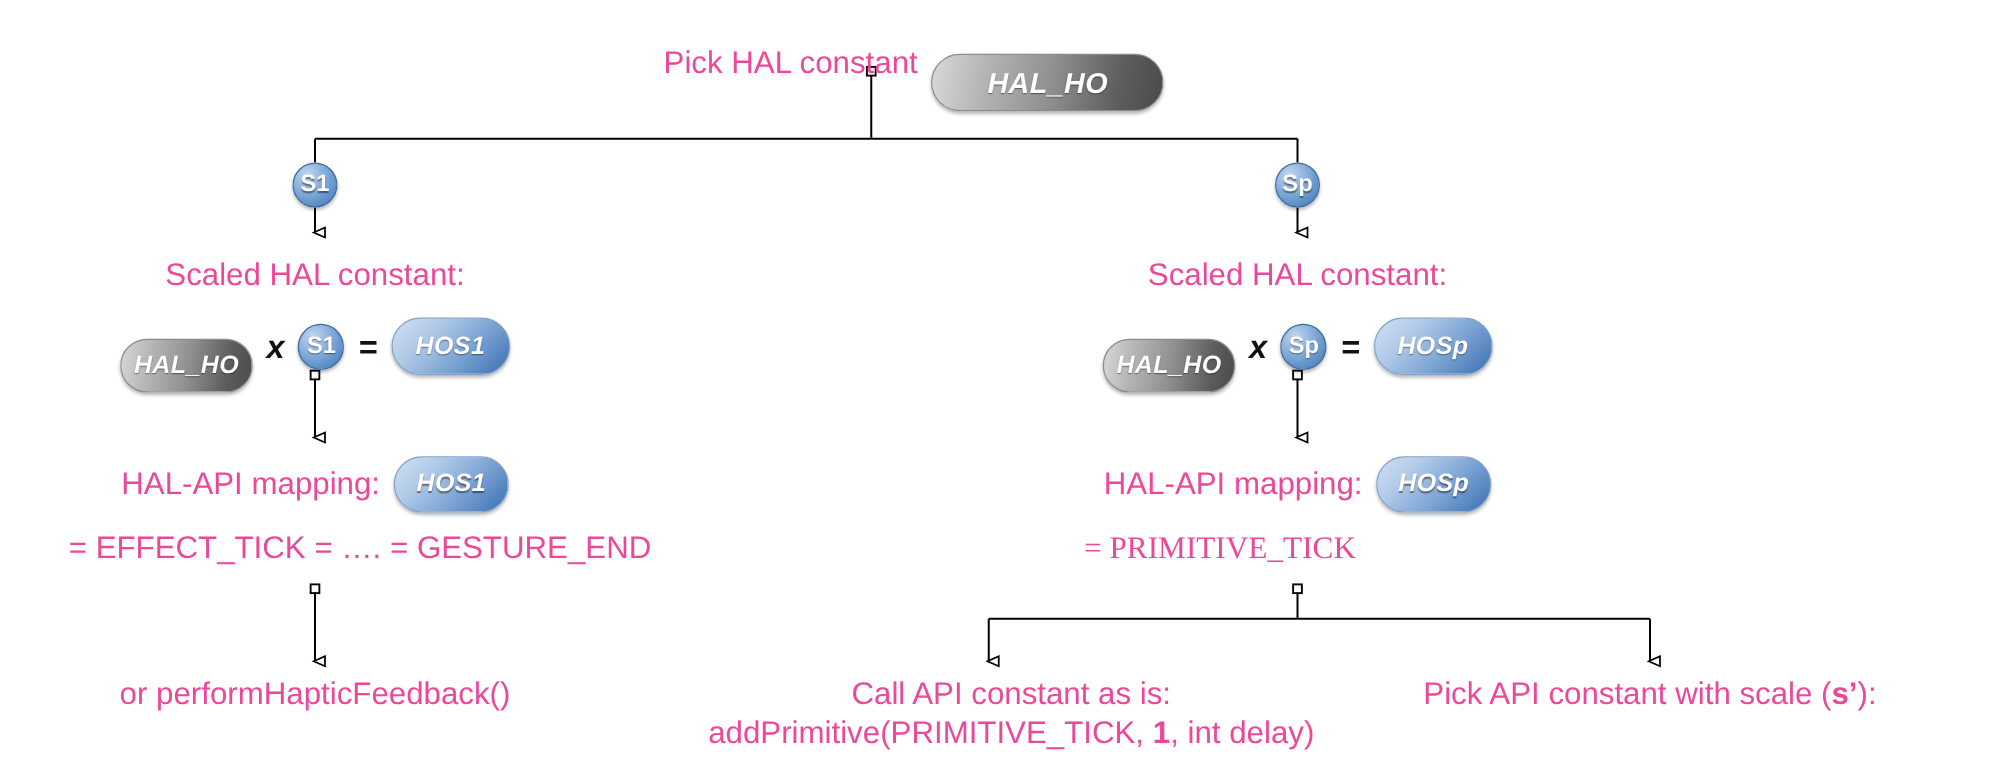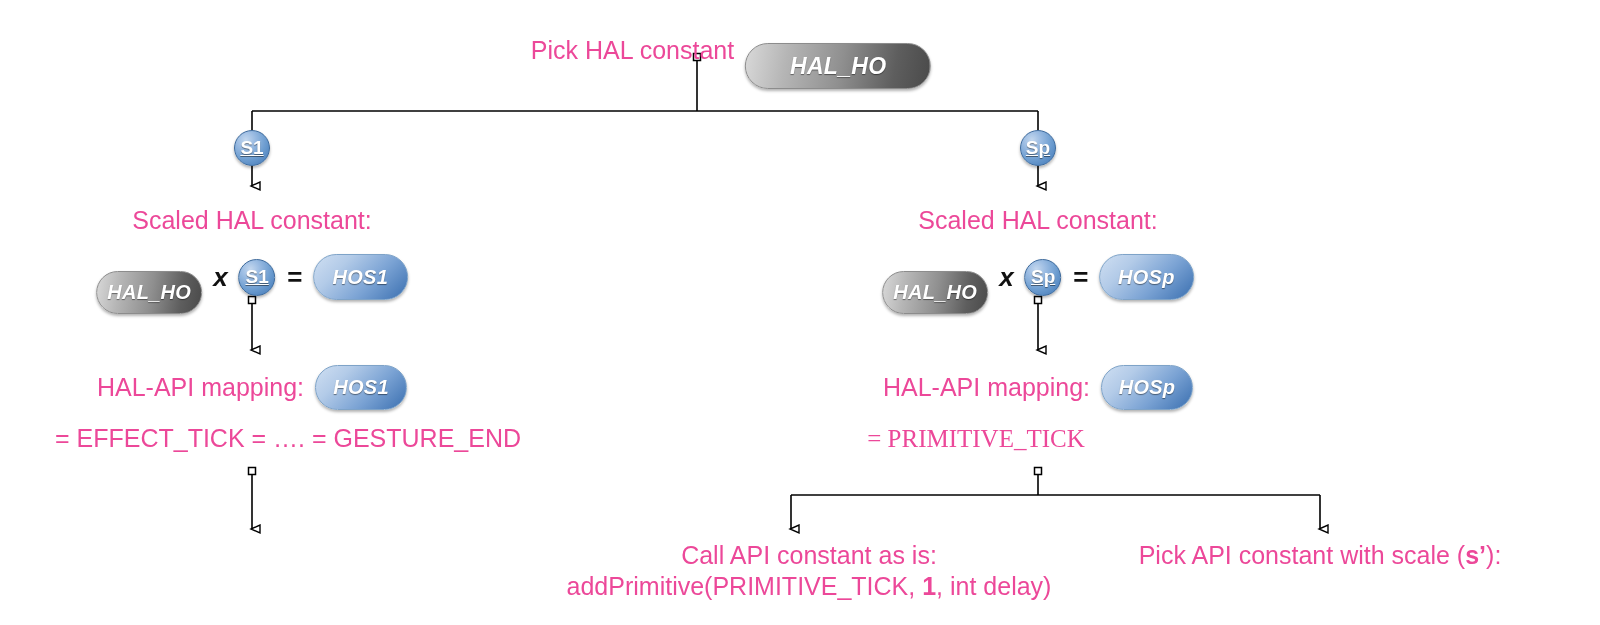--- a/index.html
+++ b/index.html
@@ -107,21 +107,20 @@
     justify-content: center;
     border-radius: 50%;
     color: #ffffff;
     font-size: 19px;
     font-weight: bold;
     text-shadow: 0 1px 1px rgba(0,0,0,0.45);
     background: radial-gradient(circle at 32% 26%, #c3d7ee 0%, #9dbde3 25%, #6d9dd0 58%, #3d74b4 100%);
     border: 1px solid #3d6a9c;
     box-shadow: 0 2px 3px rgba(0,0,0,0.30);
     box-sizing: border-box;
-    text-decoration: underline;
   }
   .circle-tree {
     position: absolute;
     width: 36px;
     height: 36px;
     transform: translate(-50%, -50%);
     z-index: 3;
   }
   .circle-inline {
     width: 37px;
@@ -225,20 +224,21 @@
   <div class="node-text centered" style="left:252px; top:423px;margin-left:36px;">= EFFECT_TICK = …. = GESTURE_END</div>
 
   <div class="row" style="left:1038px; top:365px;">
     <span class="node-text" style="position:static;">HAL-API mapping:</span>
     <span class="gap-m"></span>
     <span class="pill pill-blue pill-map">HOSp</span>
   </div>
   <div class="node-text centered" style="left:976px; top:423px;font-family:Liberation Serif, serif;">= PRIMITIVE_TICK</div>
 
   <div class="node-text centered" style="left:252px; top:540px;">
+    <div>or performHapticFeedback()</div>
   </div>
 
   <div class="node-text centered" style="left:809px; top:540px;">
     <div>Call API constant as is:</div>
     <div>
       <span>addPrimitive(PRIMITIVE_TICK, </span><span class="bold">1</span><span>, int delay)</span>
     </div>
   </div>
 
   <div class="node-text centered" style="left:1320px; top:540px;">

